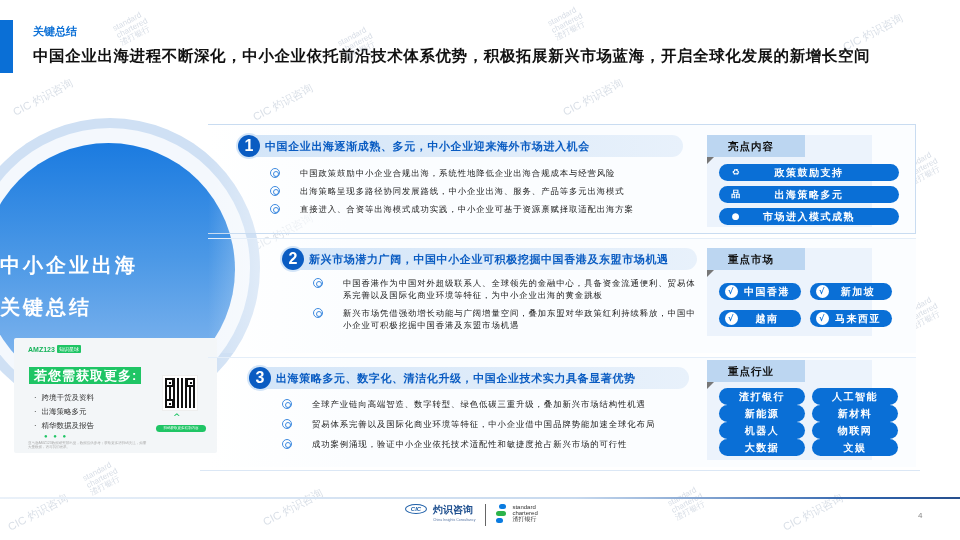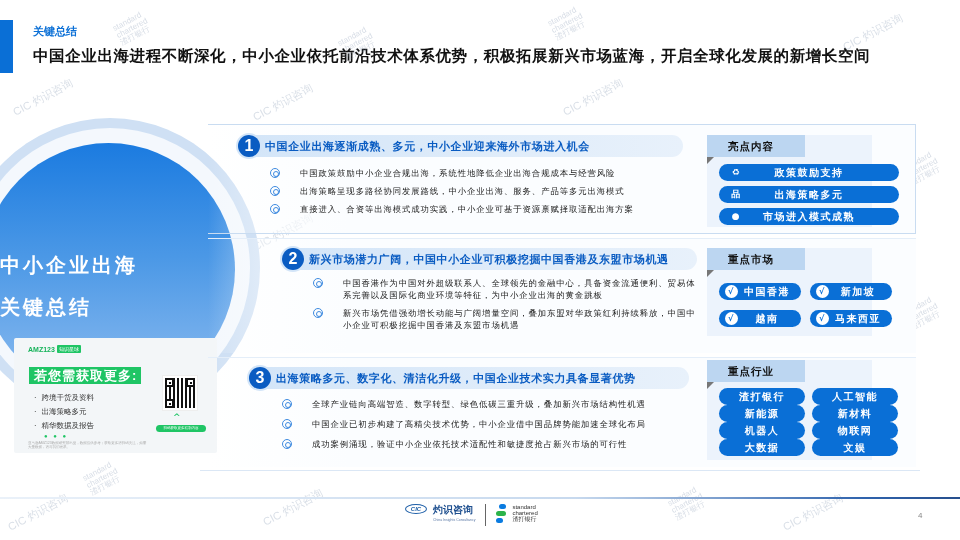--- a/index.html
+++ b/index.html
@@ -188,21 +188,21 @@
     <span style="padding-left:14px">马来西亚</span>
   </div>
 </div>
 
 <div class="sec-head" style="left:249px;top:367px;width:440px">
   <span class="num">3</span>
   <span class="sec-title">出海策略多元、数字化、清洁化升级，中国企业技术实力具备显著优势</span>
 </div>
 <ul class="bullets bl3" style="left:282px;top:398px">
   <li><span class="bi"></span><span>全球产业链向高端智造、数字转型、绿色低碳三重升级，叠加新兴市场结构性机遇</span></li>
-  <li><span class="bi"></span><span>中国企业已初步构建了高精尖技术优势，中小企业借中国品牌势能加速全球化布局</span></li>
+  <li><span class="bi"></span><span>贸易体系完善以及国际化商业环境等特征，中小企业借中国品牌势能加速全球化布局</span></li>
   <li><span class="bi"></span><span>成功案例涌现，验证中小企业依托技术适配性和敏捷度抢占新兴市场的可行性</span></li>
 </ul>
 <div class="side" style="top:360px;height:100px">
   <div class="side-tab">重点行业</div>
   <div class="pill" style="left:12px;top:28px;width:86px">渣打银行</div>
   <div class="pill" style="left:105px;top:28px;width:86px">人工智能</div>
   <div class="pill" style="left:12px;top:45px;width:86px">新能源</div>
   <div class="pill" style="left:105px;top:45px;width:86px">新材料</div>
   <div class="pill" style="left:12px;top:62px;width:86px">机器人</div>
   <div class="pill" style="left:105px;top:62px;width:86px">物联网</div>

